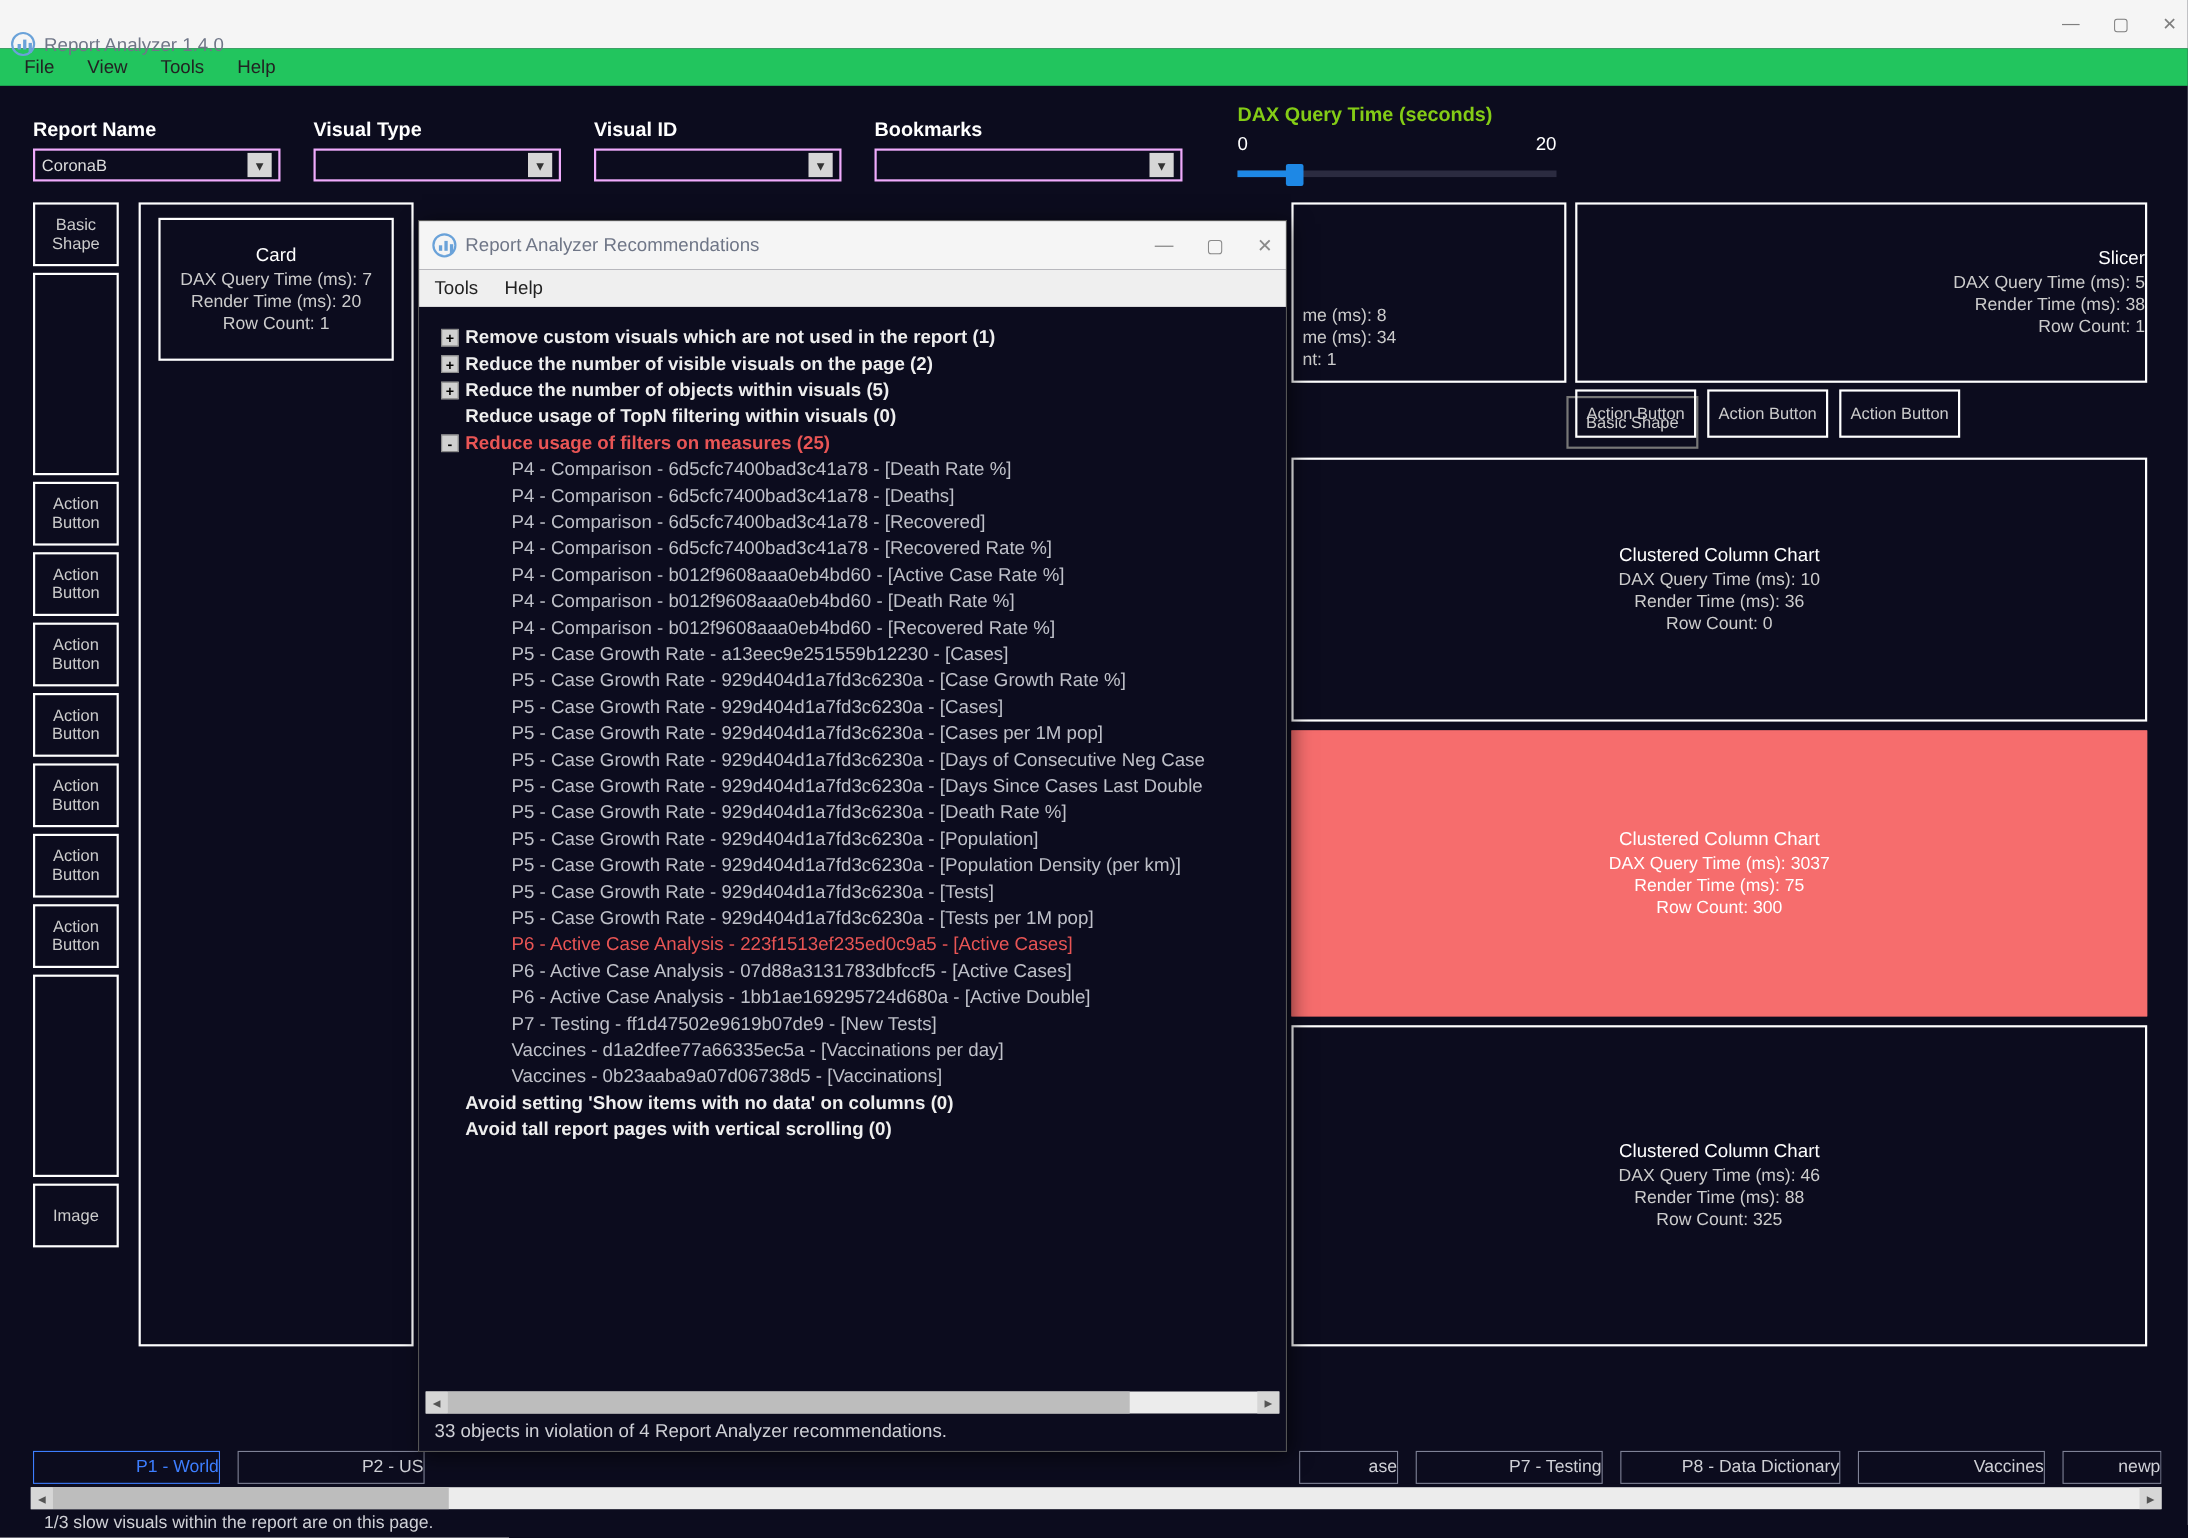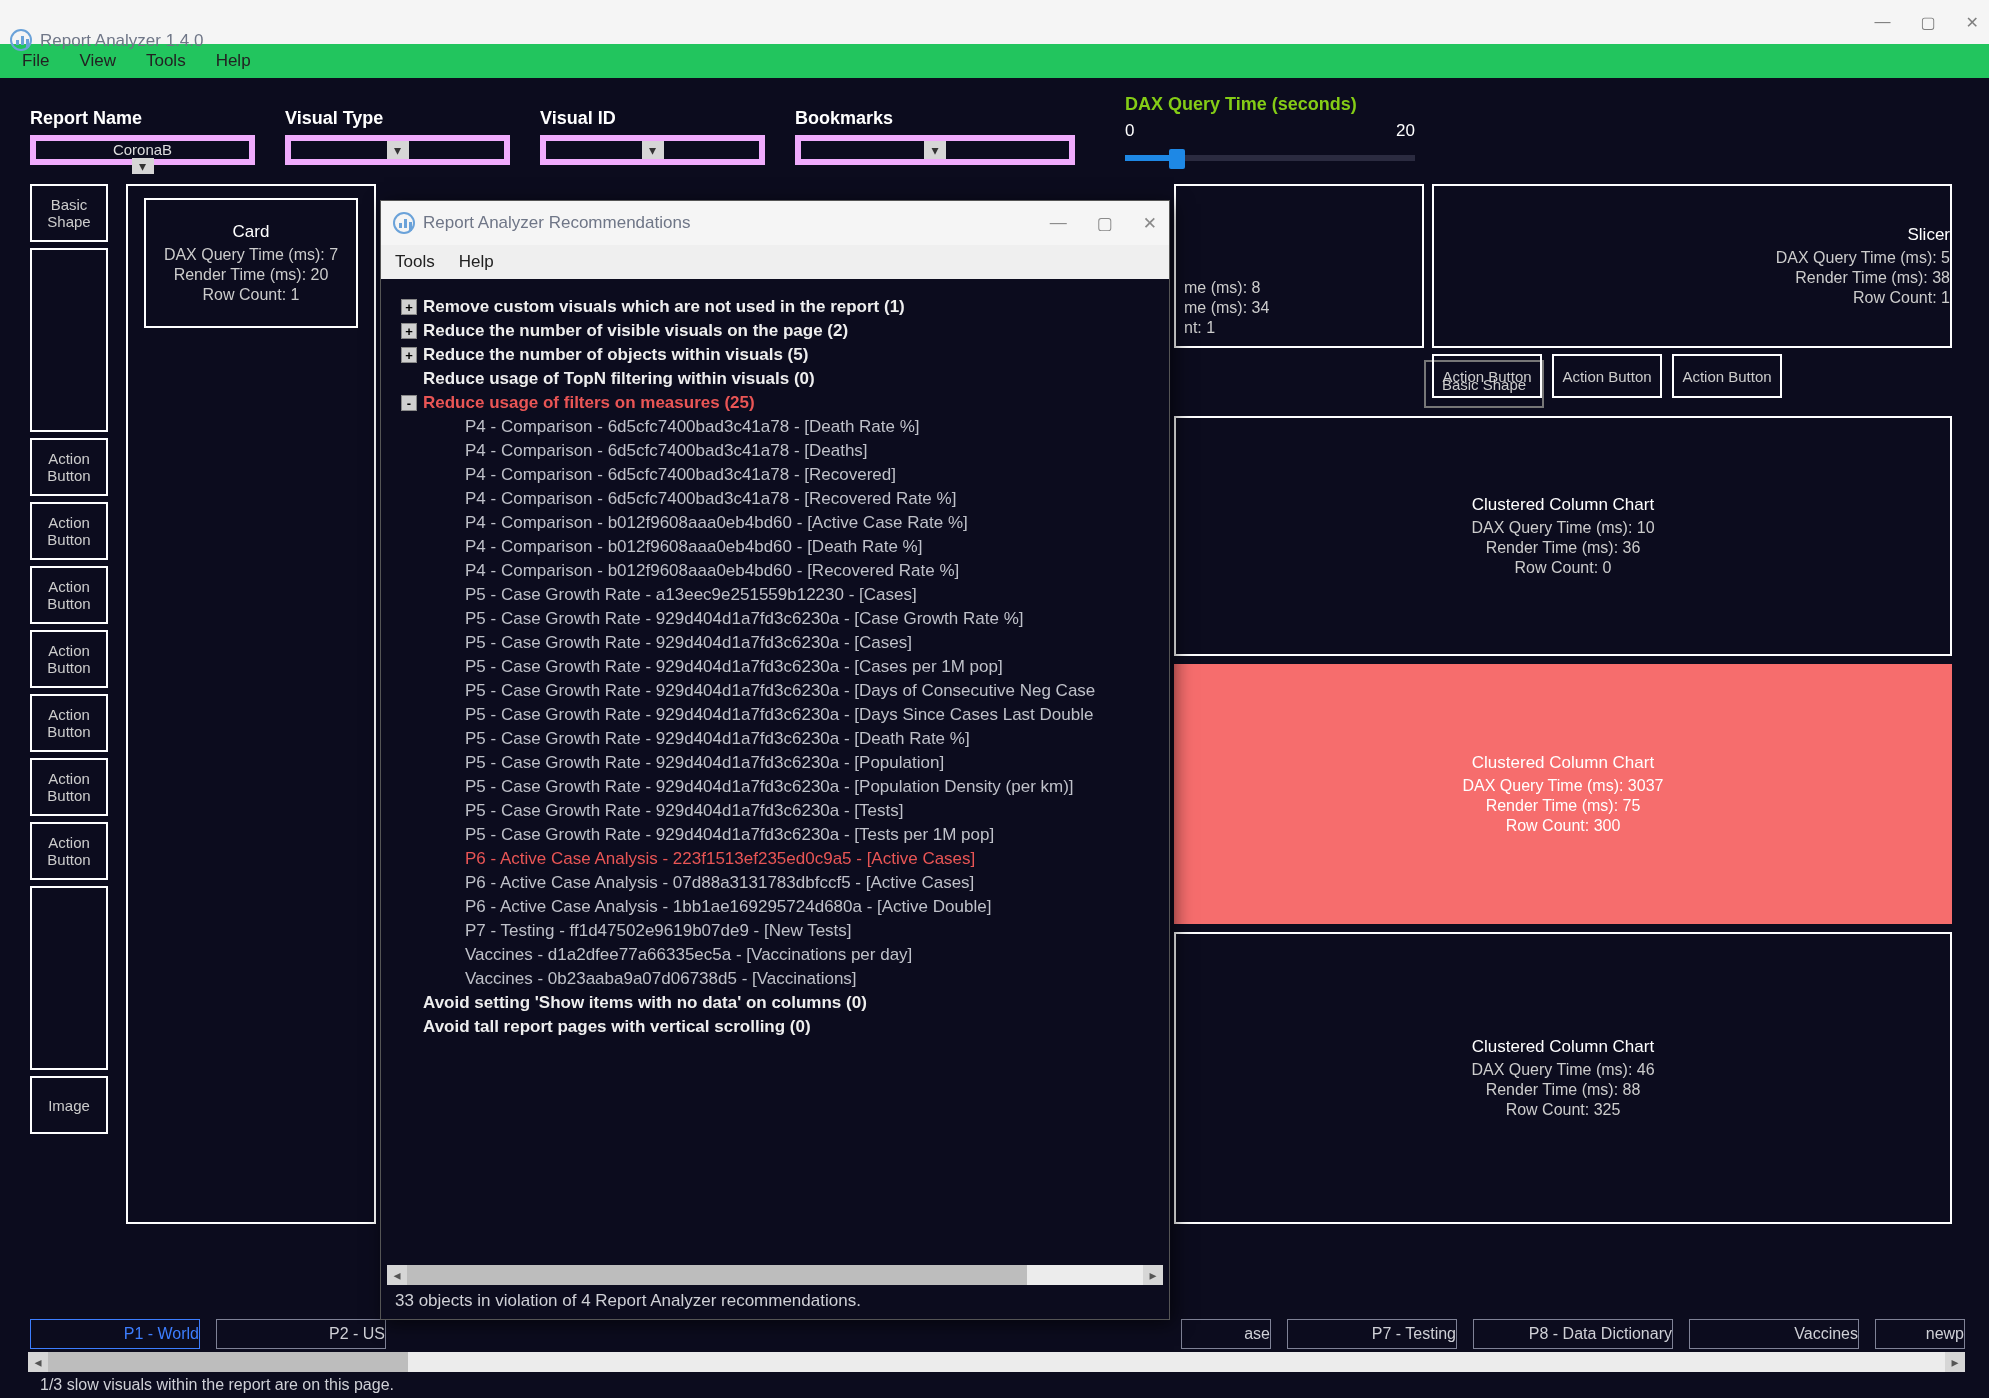--- a/index.html
+++ b/index.html
@@ -8,21 +8,21 @@
   .titlebar { height: 44px; background: #f5f5f5; display: flex; align-items: center; justify-content: space-between; padding: 0 10px; color: #6f7687; font-size: 17px; }
   .titlebar .left { display: flex; align-items: flex-end; gap: 8px; margin-top: 36px; }
   .titlebar .controls { display: flex; gap: 30px; align-items: center; font-size: 16px; color: #7f7f7f; }
   .logo-icon { width: 22px; height: 22px; border: 2px solid #6aa2d9; border-radius: 50%; display: inline-block; position: relative; }
   .logo-icon::before { content: ""; position:absolute; left:4px; top:9px; width:3px; height:5px; background:#6aa2d9; }
   .logo-icon::after { content: ""; position:absolute; left:9px; top:5px; width:3px; height:9px; background:#6aa2d9; box-shadow: 5px 3px 0 0 #6aa2d9; }
   .menubar { height: 34px; background: #22c55e; display: flex; align-items: center; padding: 0 22px; gap: 30px; color: #222; font-size: 17px; }
   .filters { display: flex; align-items: flex-end; gap: 30px; padding: 16px 30px 14px 30px; color: #fff; font-size: 18px; font-weight: 600; }
   .filter-col { display: flex; flex-direction: column; gap: 6px; }
   .filter-col label { color: #fff; }
-  .combo { width: 225px; height: 30px; background: #0c0c1e; border: 6px solid #f0abfc; display:flex; align-items:center; justify-content:space-between; padding:0 6px; font-weight:400; font-size:15px; color:#ddd;flex-direction:column; }
+  .combo { width: 225px; height: 30px; background: #0c0c1e; border: 2px solid #f0abfc; display:flex; align-items:center; justify-content:space-between; padding:0 6px; font-weight:400; font-size:15px; color:#ddd; }
   .combo .chev { width:22px; height:22px; background:#d6d6d6; color:#333; display:flex; align-items:center; justify-content:center; font-size:14px;}
   .slider-col label { color:#84cc16; }
   .slider-scale { display:flex; justify-content:space-between; color:#fff; font-size:17px; font-weight:400; width:290px; }
   .slider-bar { width:290px; height:18px; position:relative; }
   .slider-bar .track { position:absolute; top:8px; left:0; right:0; height:6px; background:#2b2b40; }
   .slider-bar .fill { position:absolute; top:8px; left:0; width:50px; height:6px; background:#1e88e5; }
   .slider-bar .thumb { position:absolute; top:2px; left:44px; width:16px; height:20px; background:#1e88e5; border-radius:2px;}
   .canvas { position:absolute; top:184px; left:30px; right:24px; bottom:60px; }
   .vbox { position:absolute; border:2px solid #fff; text-align:center; color:#ccc; display:flex; flex-direction:column; align-items:center; justify-content:center; gap:2px; font-size:16px; }
   .vbox.small { font-size:15px; }

